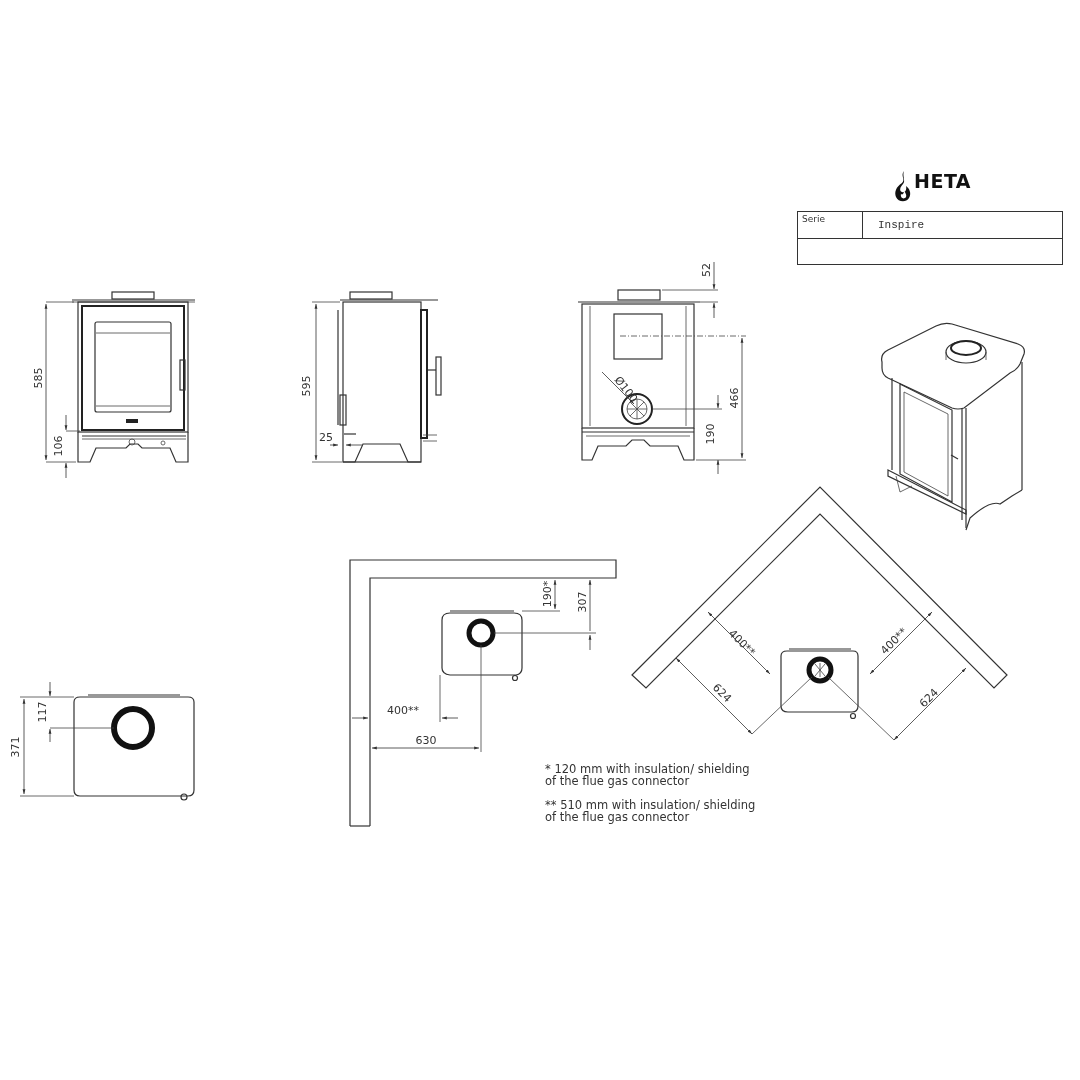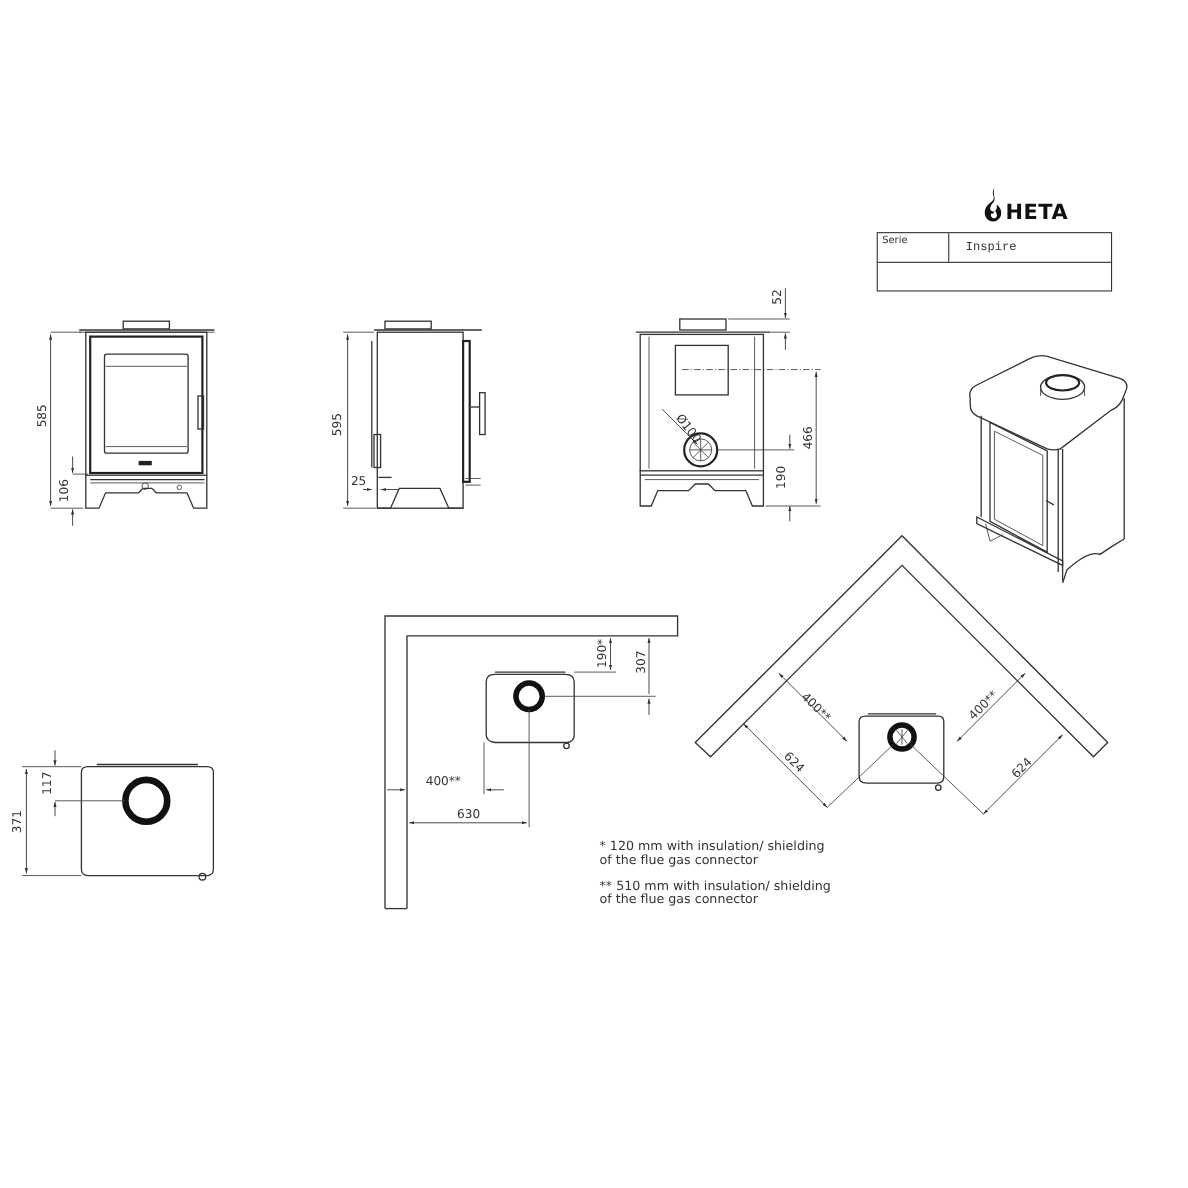--- a/index.html
+++ b/index.html
@@ -3,28 +3,28 @@
 <meta charset="utf-8">
 <style>
   html, body { margin:0; padding:0; background:#ffffff; }
   body { width:1080px; height:1080px; position:relative; overflow:hidden; font-family:"DejaVu Sans", sans-serif; color:#222; }
   svg#drawing { position:absolute; left:0; top:0; }
   .ln { stroke:#333; stroke-width:1.2; fill:none; }
   .thin { stroke:#444; stroke-width:0.8; fill:none; }
   .thick { stroke:#222; stroke-width:2; fill:none; }
   .dim { stroke:#333; stroke-width:0.8; fill:none; }
   .dimtxt { font-family:"DejaVu Sans", sans-serif; font-size:11px; fill:#333; }
-  .title-block { position:absolute; left:797px; top:211px; width:214px; height:54px; border:1px solid #333; box-sizing:border-box; }
+  .title-block { position:absolute; left:797px; top:211px; width:266px; height:54px; border:1px solid #333; box-sizing:border-box; }
   .tb-row { position:absolute; left:0; width:100%; height:26px; }
   .tb-row.r1 { top:0; border-bottom:1px solid #333; }
   .tb-row.r2 { top:26px; }
   .tb-label { position:absolute; left:4px; top:2px; font-size:9px; color:#333; }
   .tb-value { position:absolute; left:80px; top:7px; font-size:11px; color:#333;font-family:Liberation Mono, monospace; }
   .tb-div { position:absolute; left:64px; top:0; width:1px; height:100%; background:#333; }
-  .logo { position:absolute; left:892px; top:170px; height:34px; display:flex; align-items:flex-end; }
+  .logo { position:absolute; left:892px; top:170px; height:34px; display:flex; align-items:flex-start; }
   .logo-text { font-family:"DejaVu Sans", sans-serif; font-weight:bold; font-size:19px; color:#111; letter-spacing:0.5px; margin-left:2px; }
   .notes { position:absolute; left:498px; top:763px; font-size:11.5px; line-height:12px; color:#333; }
   .note { margin-bottom:12px;margin-left:47px; }
 </style>
 </head>
 <body>
 
 <div class="logo">
   <svg width="20" height="34" viewBox="0 0 20 34">
     <path d="M12 1 C8 6 14 9 10 13 C4 17 2 22 4 27 C6 32 14 33 17 28 C20 23 17 18 14 16 C15 20 13 23 10 22 C7 21 8 17 11 14 C14 11 10 6 12 1 Z" fill="#111"></path>

